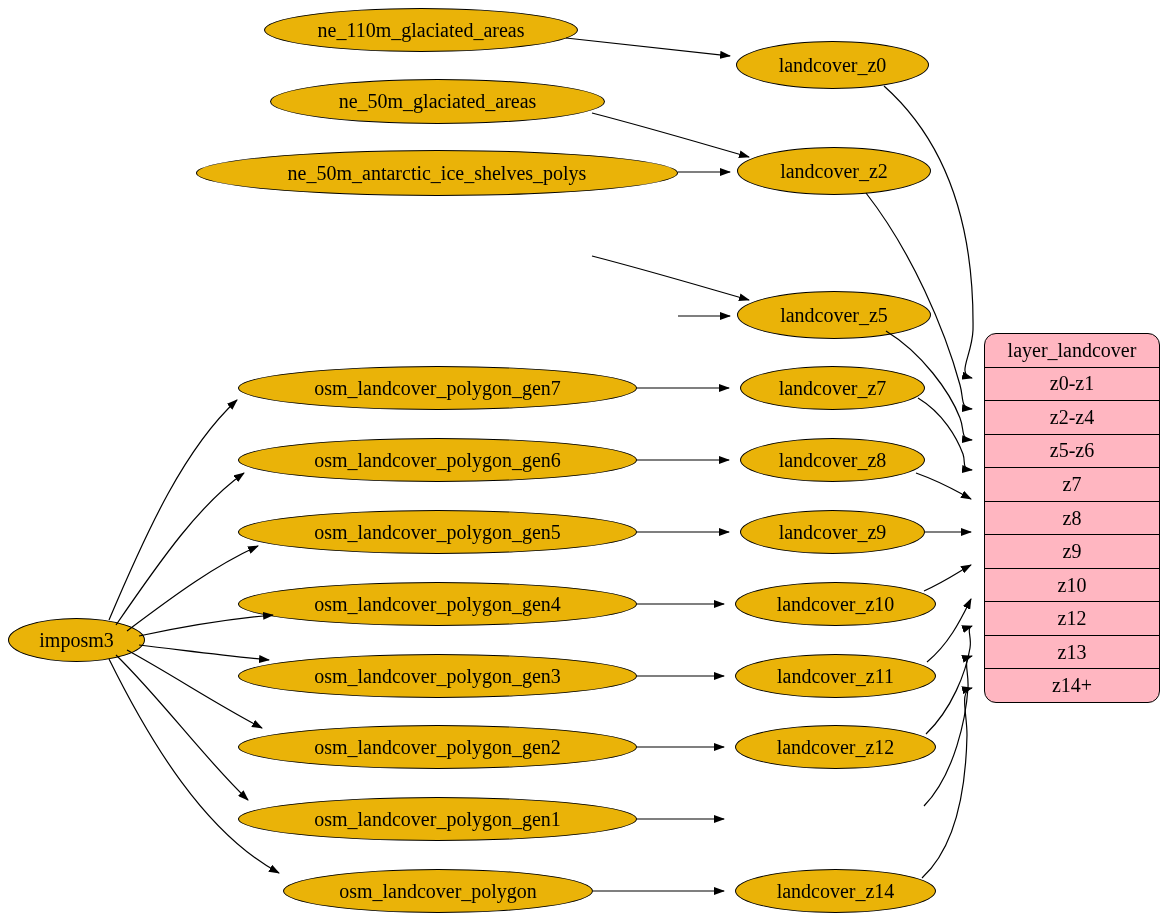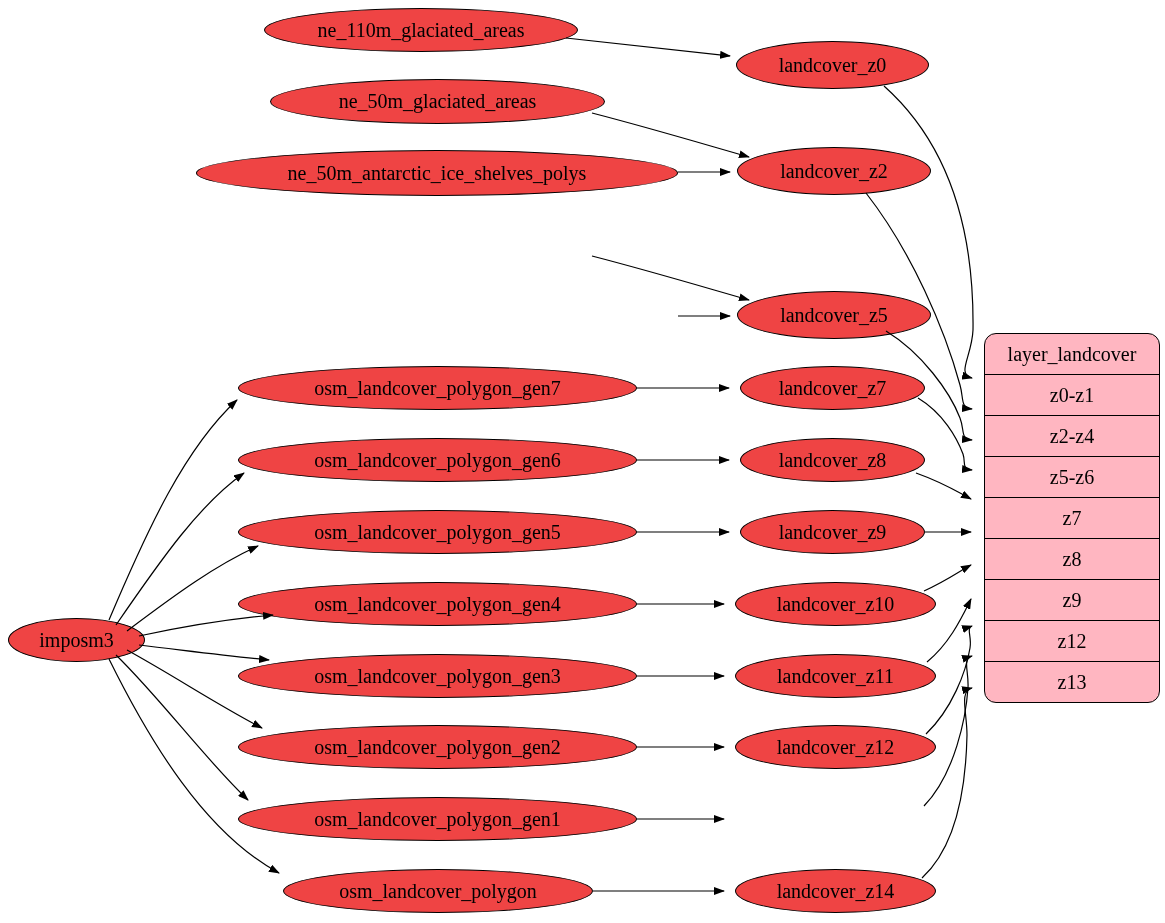--- a/index.html
+++ b/index.html
@@ -12,21 +12,21 @@
     width: 1165px;
     height: 923px;
     background: #ffffff;
     font-family: "Liberation Serif", "DejaVu Serif", serif;
     overflow: hidden;
   }
   .node {
     position: absolute;
     border: 1px solid #000000;
     border-radius: 50%;
-    background: #ef4444;
+    background: #eab308;
     display: flex;
     align-items: center;
     justify-content: center;
     font-size: 20px;
     color: #000000;
     white-space: nowrap;
     box-sizing: border-box;
     z-index: 1;
   }
   .record {
@@ -188,17 +188,19 @@
     </div>
 
   <div class="record">
     <div class="cell">layer_landcover</div>
     <div class="cell">z0-z1</div>
     <div class="cell">z2-z4</div>
     <div class="cell">z5-z6</div>
     <div class="cell">z7</div>
     <div class="cell">z8</div>
     <div class="cell">z9</div>
+    <div class="cell">z10</div>
     <div class="cell">z12</div>
     <div class="cell">z13</div>
+    <div class="cell">z14+</div>
   </div>
 
 </div>
 
 </body></html>

